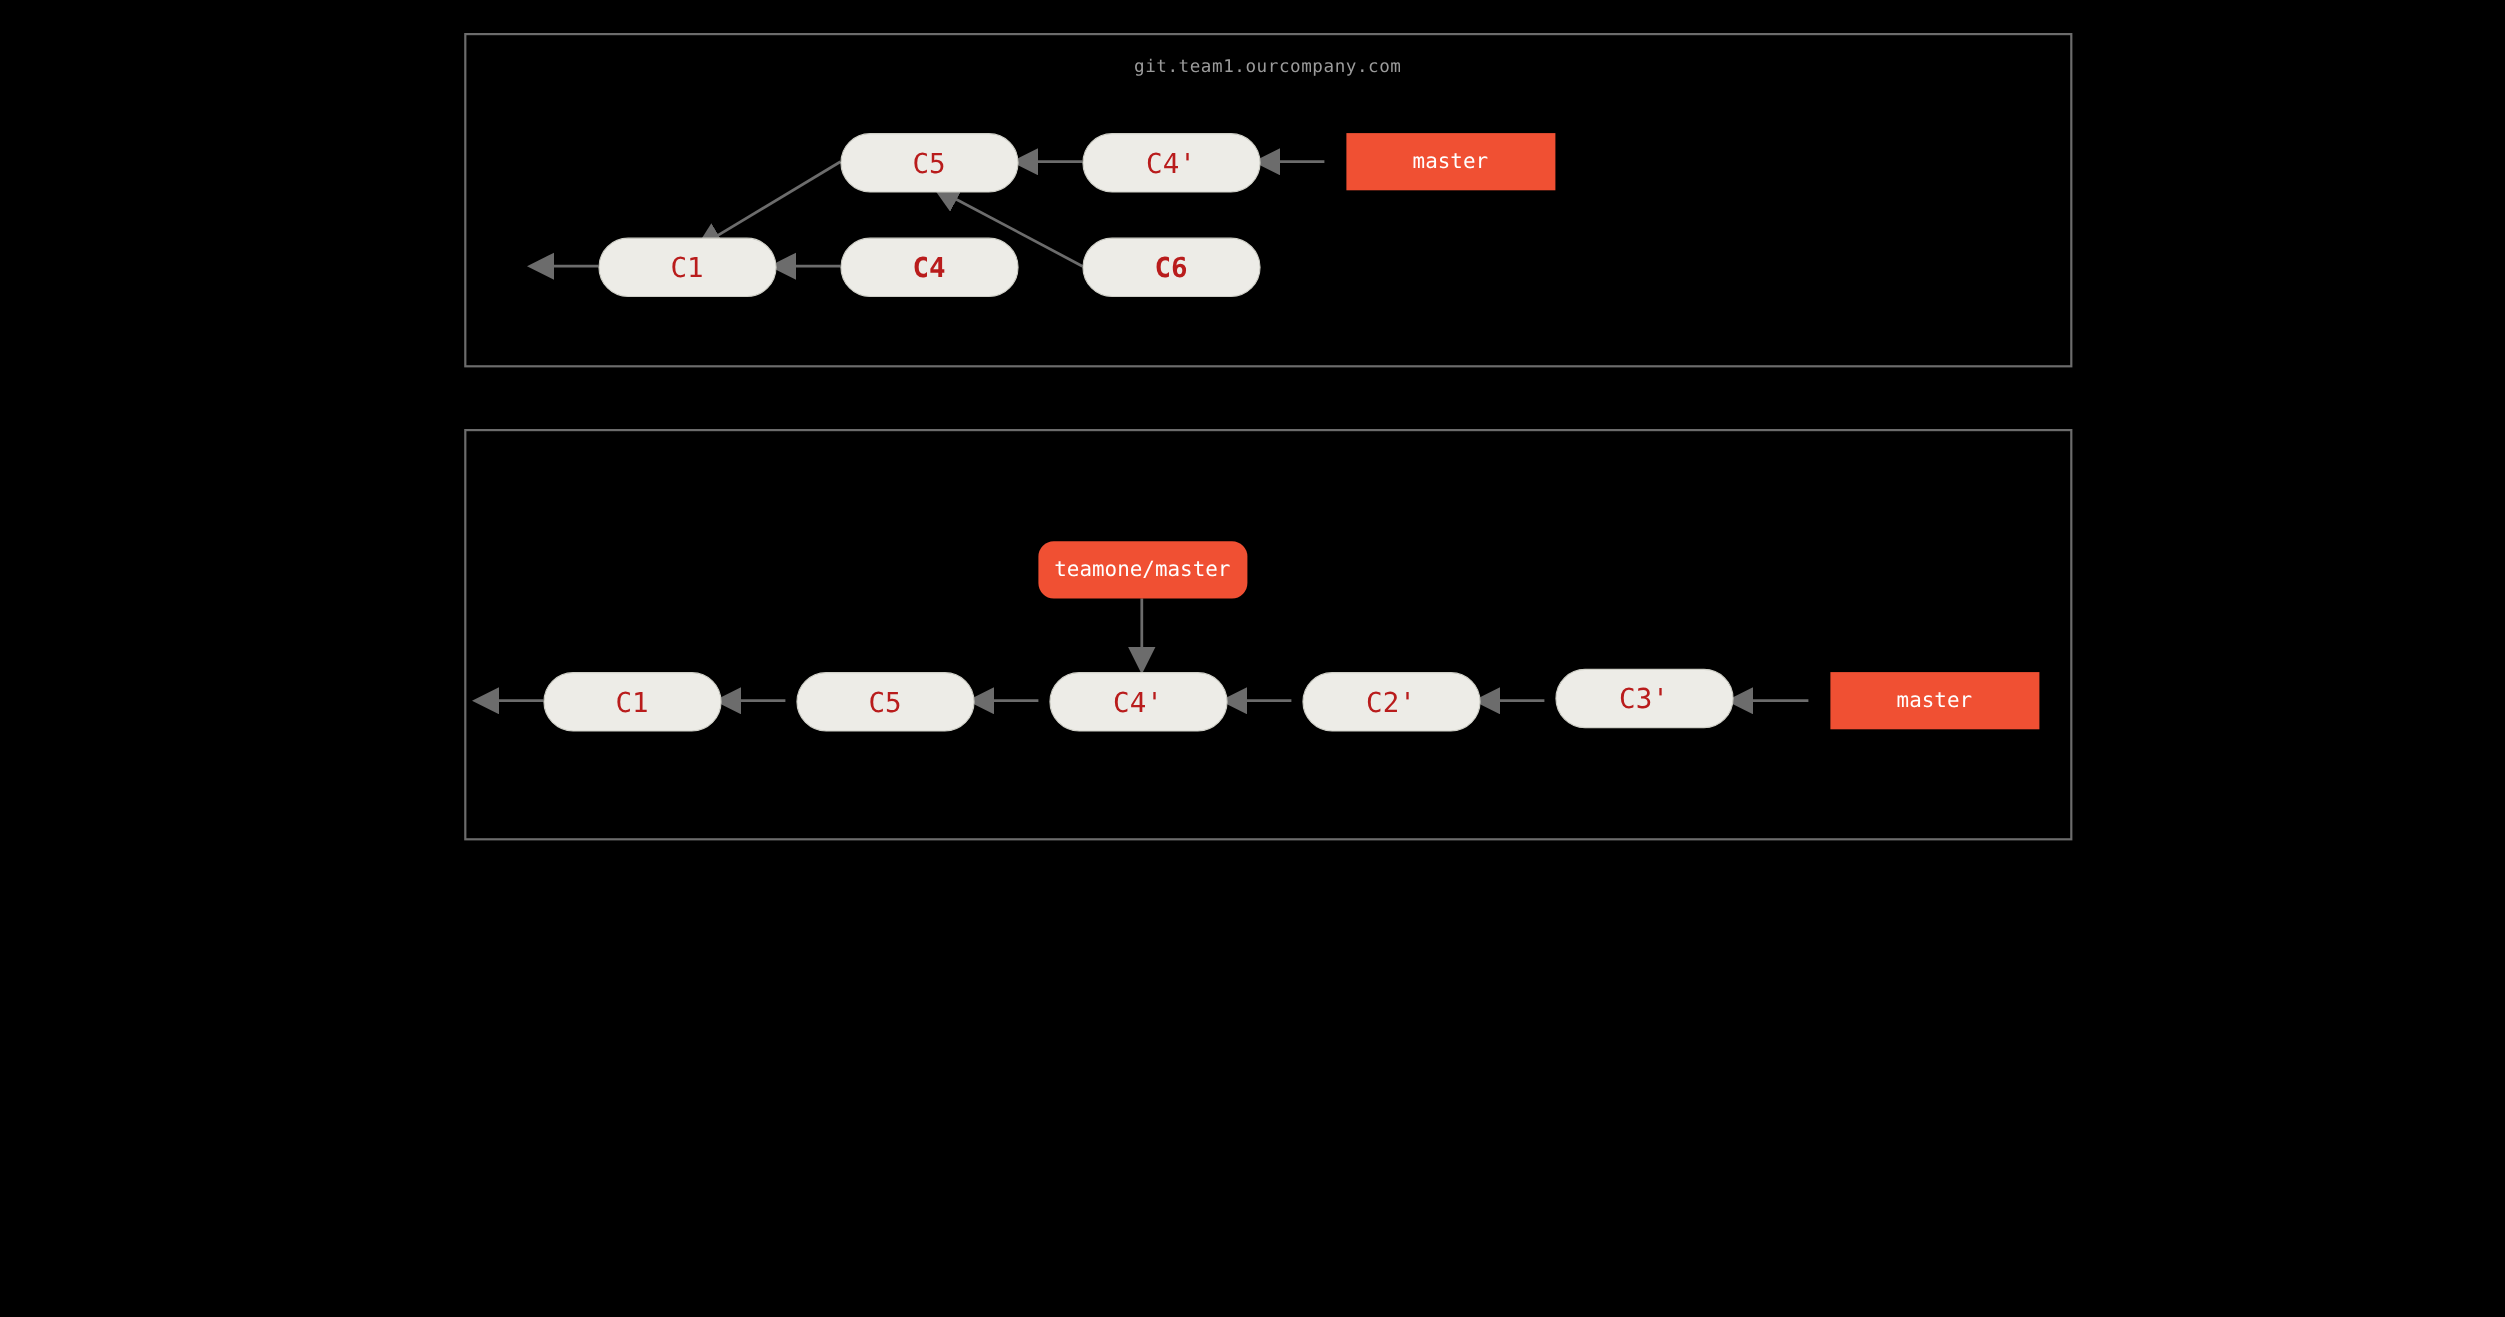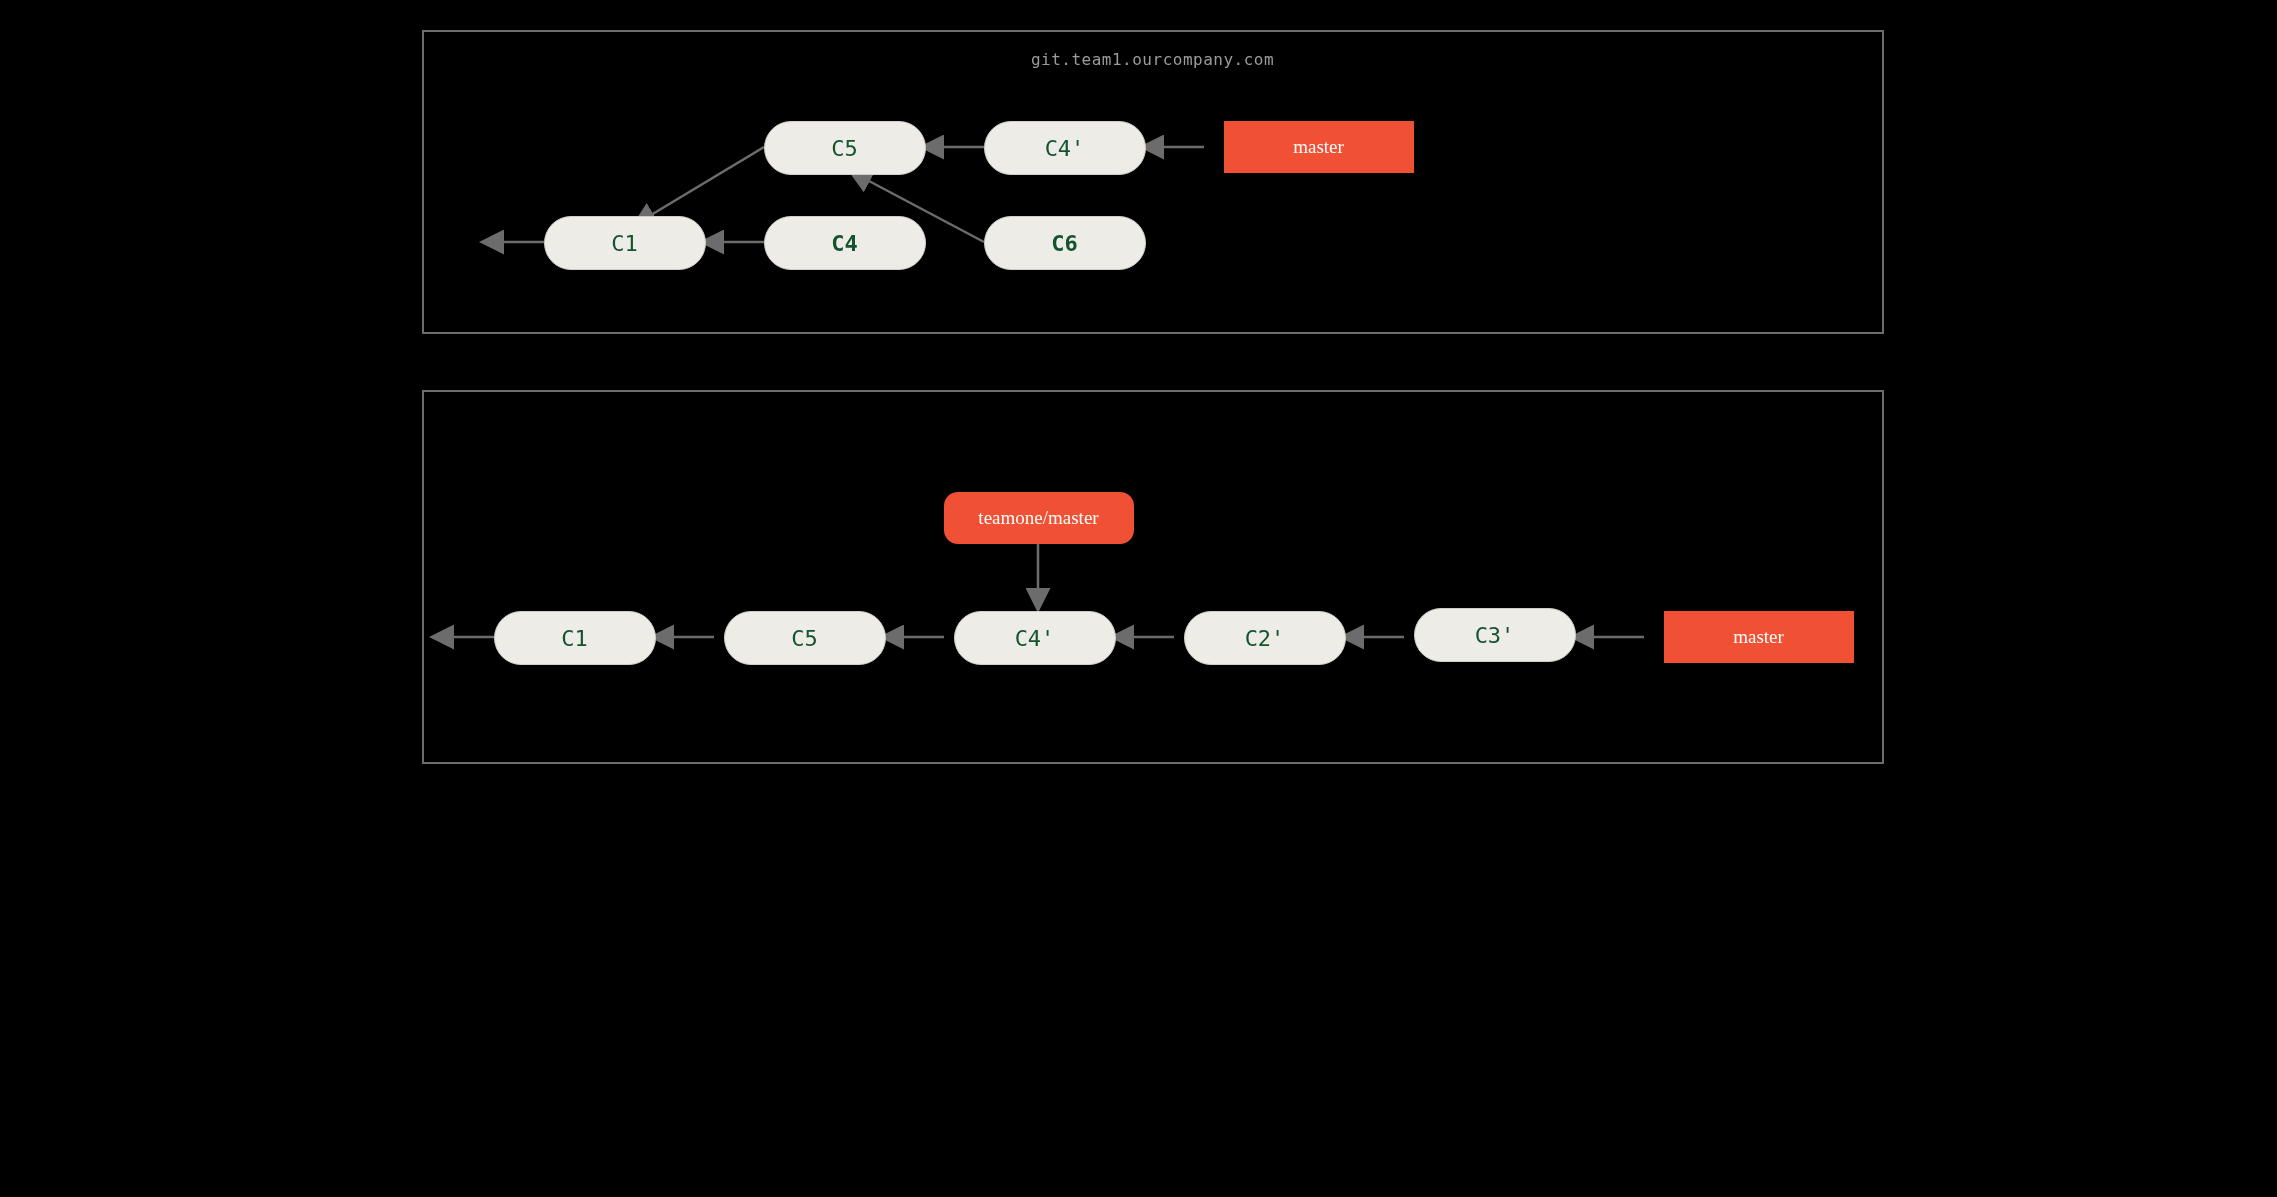--- a/index.html
+++ b/index.html
@@ -1,20 +1,20 @@
 <!DOCTYPE html>
 <html><head>
 <meta charset="utf-8">
 <style>
   html,body{margin:0;padding:0;background:#000;font-family:ui-monospace,SFMono-Regular,Menlo,Consolas,monospace;}
   .stage{position:relative;width:1518px;height:790px;margin:0 auto;}
   .panel{position:absolute;border:2px solid #6c6c6c;margin-left:12px;}
   .panel-title{position:absolute;left:0;right:0;top:18px;text-align:center;color:#9b9b9b;font-size:16px;letter-spacing:.5px;}
-  .commit{position:absolute;width:160px;height:52px;border-radius:28px;background:#edece7;color:#14532d;display:flex;align-items:center;justify-content:center;font-size:22px;border:1px solid #cfcfc7;}
-  .branch{position:absolute;width:190px;height:52px;background:#f05033;color:#fff;display:flex;align-items:center;justify-content:center;font-size:19px;font-family:Liberation Serif, serif;}
+  .commit{position:absolute;width:160px;height:52px;border-radius:28px;background:#edece7;color:#b91c1c;display:flex;align-items:center;justify-content:center;font-size:25px;border:1px solid #cfcfc7;}
+  .branch{position:absolute;width:190px;height:52px;background:#f05033;color:#fff;display:flex;align-items:center;justify-content:center;font-size:19px;}
   svg.arrows{position:absolute;left:0;top:0;pointer-events:none;}
 </style>
 </head>
 <body>
 
 <div class="stage">
 
   <div class="panel" style="left:30px;top:30px;width:1458px;height:300px;">
     <div class="panel-title">git.team1.ourcompany.com</div>
 

